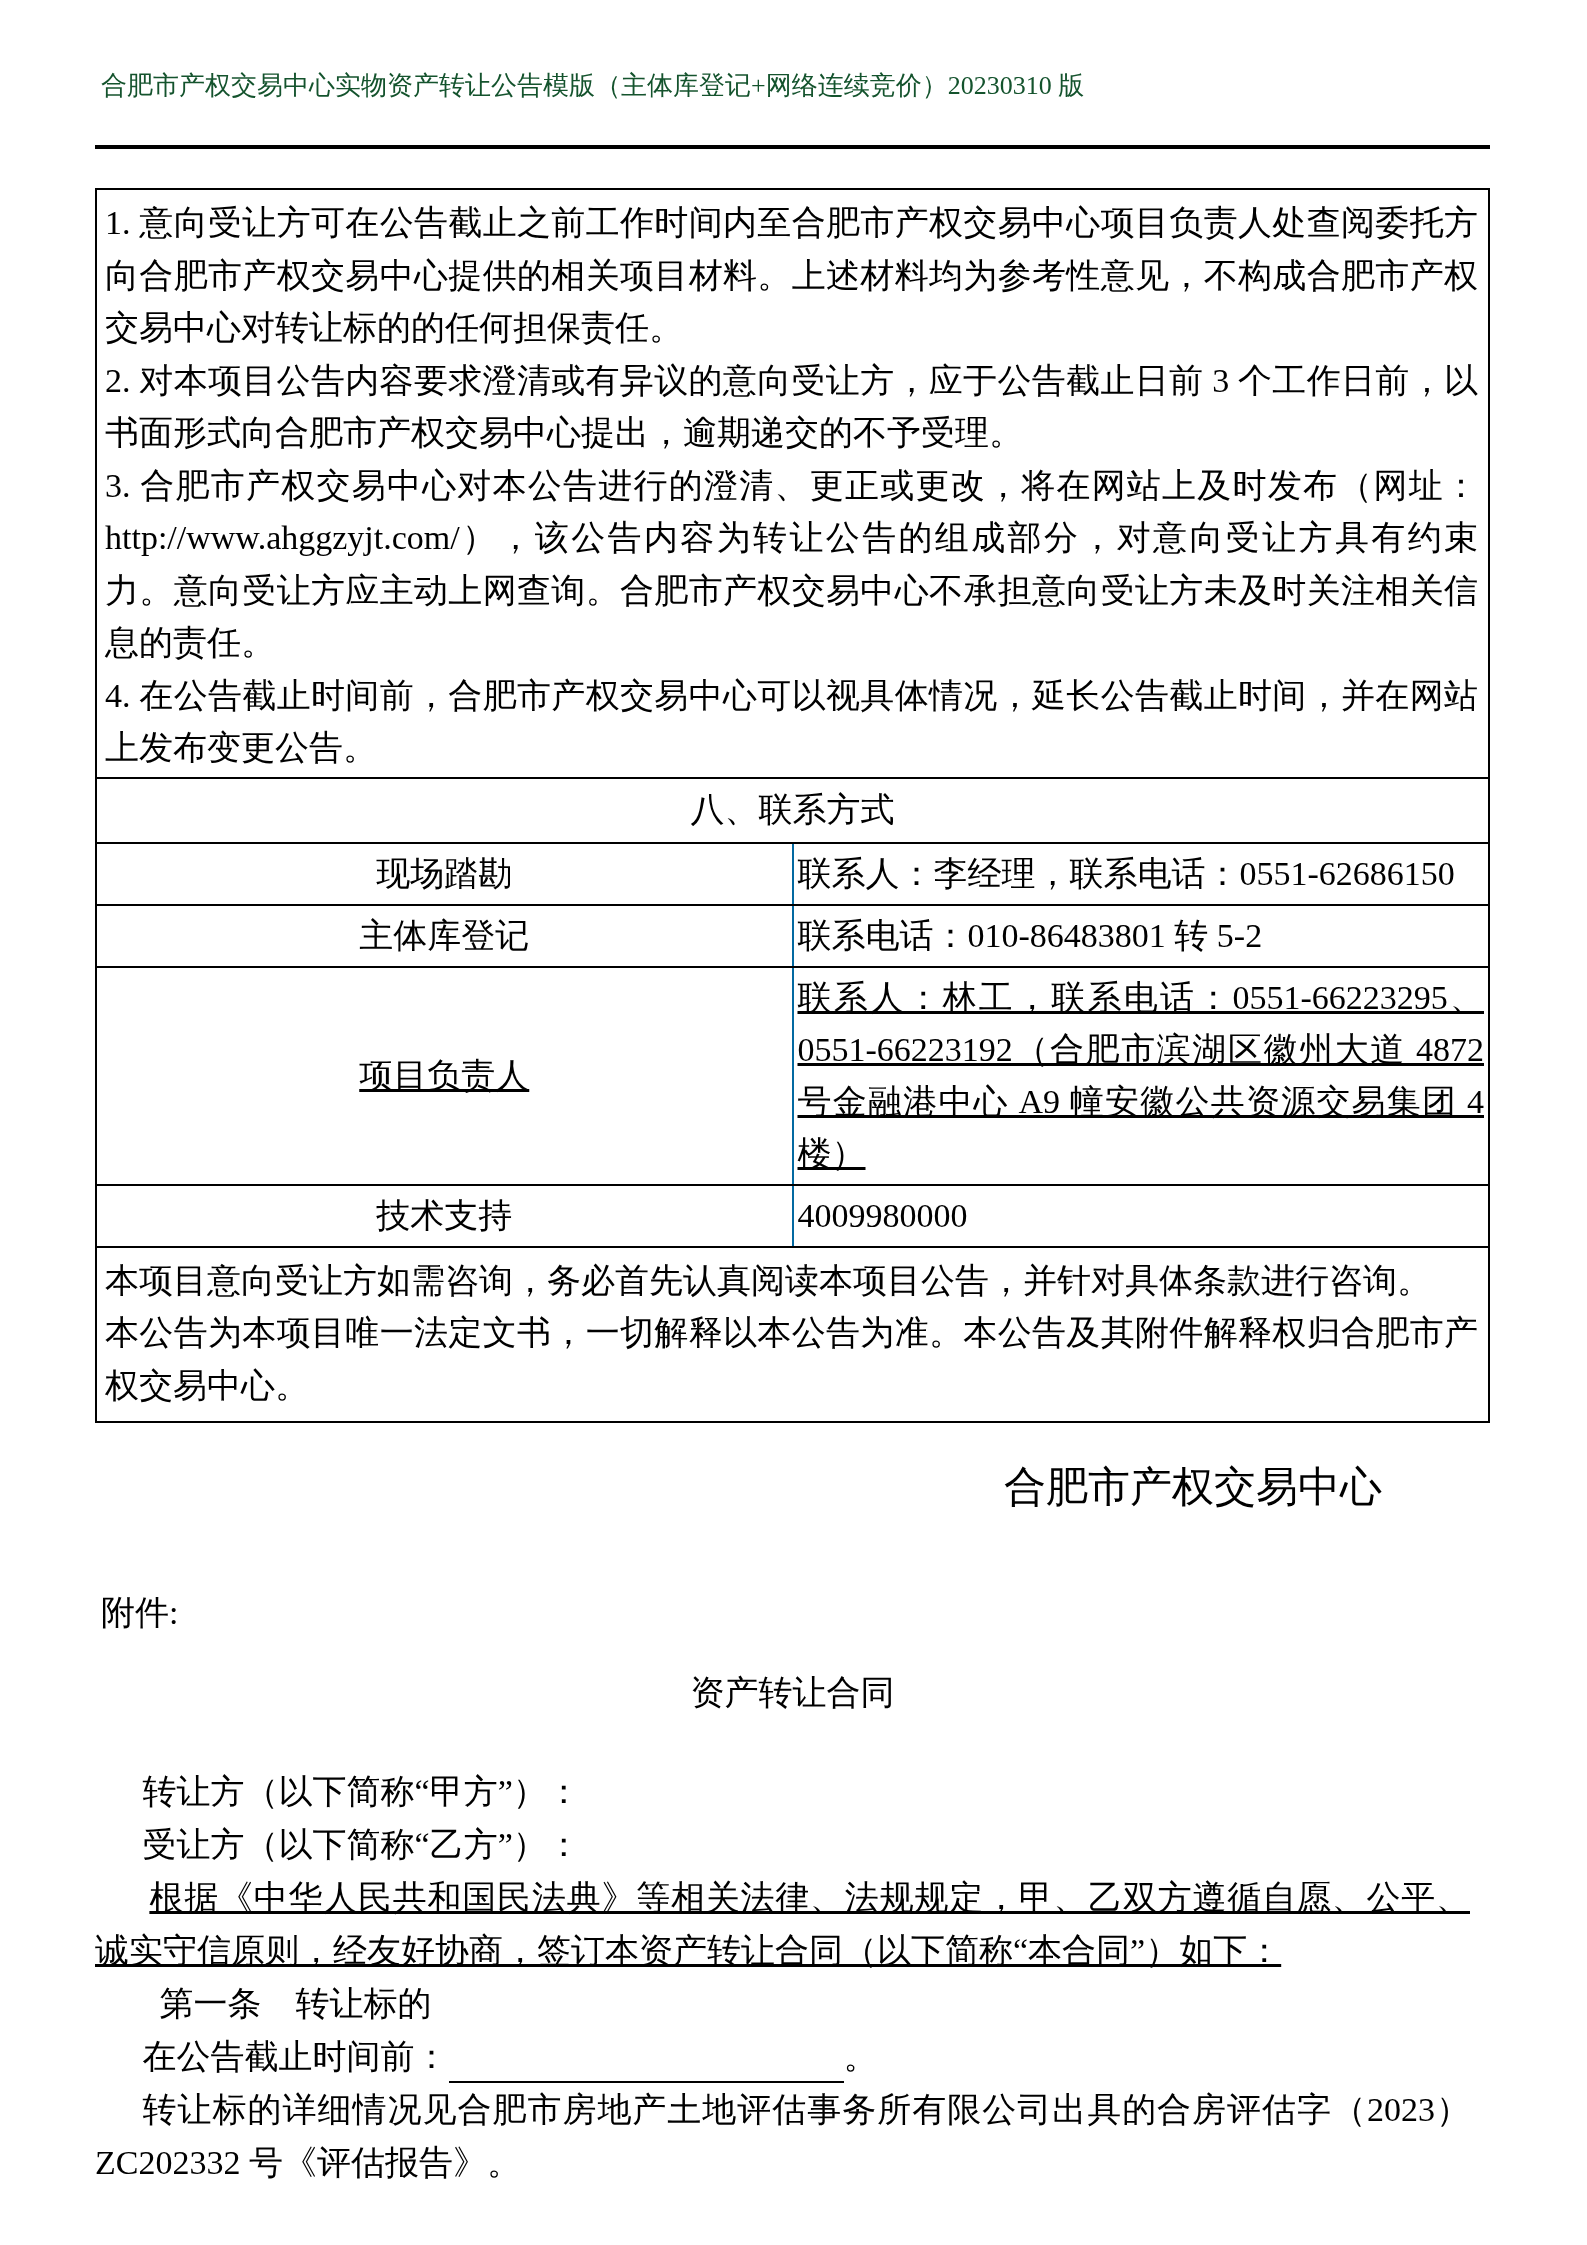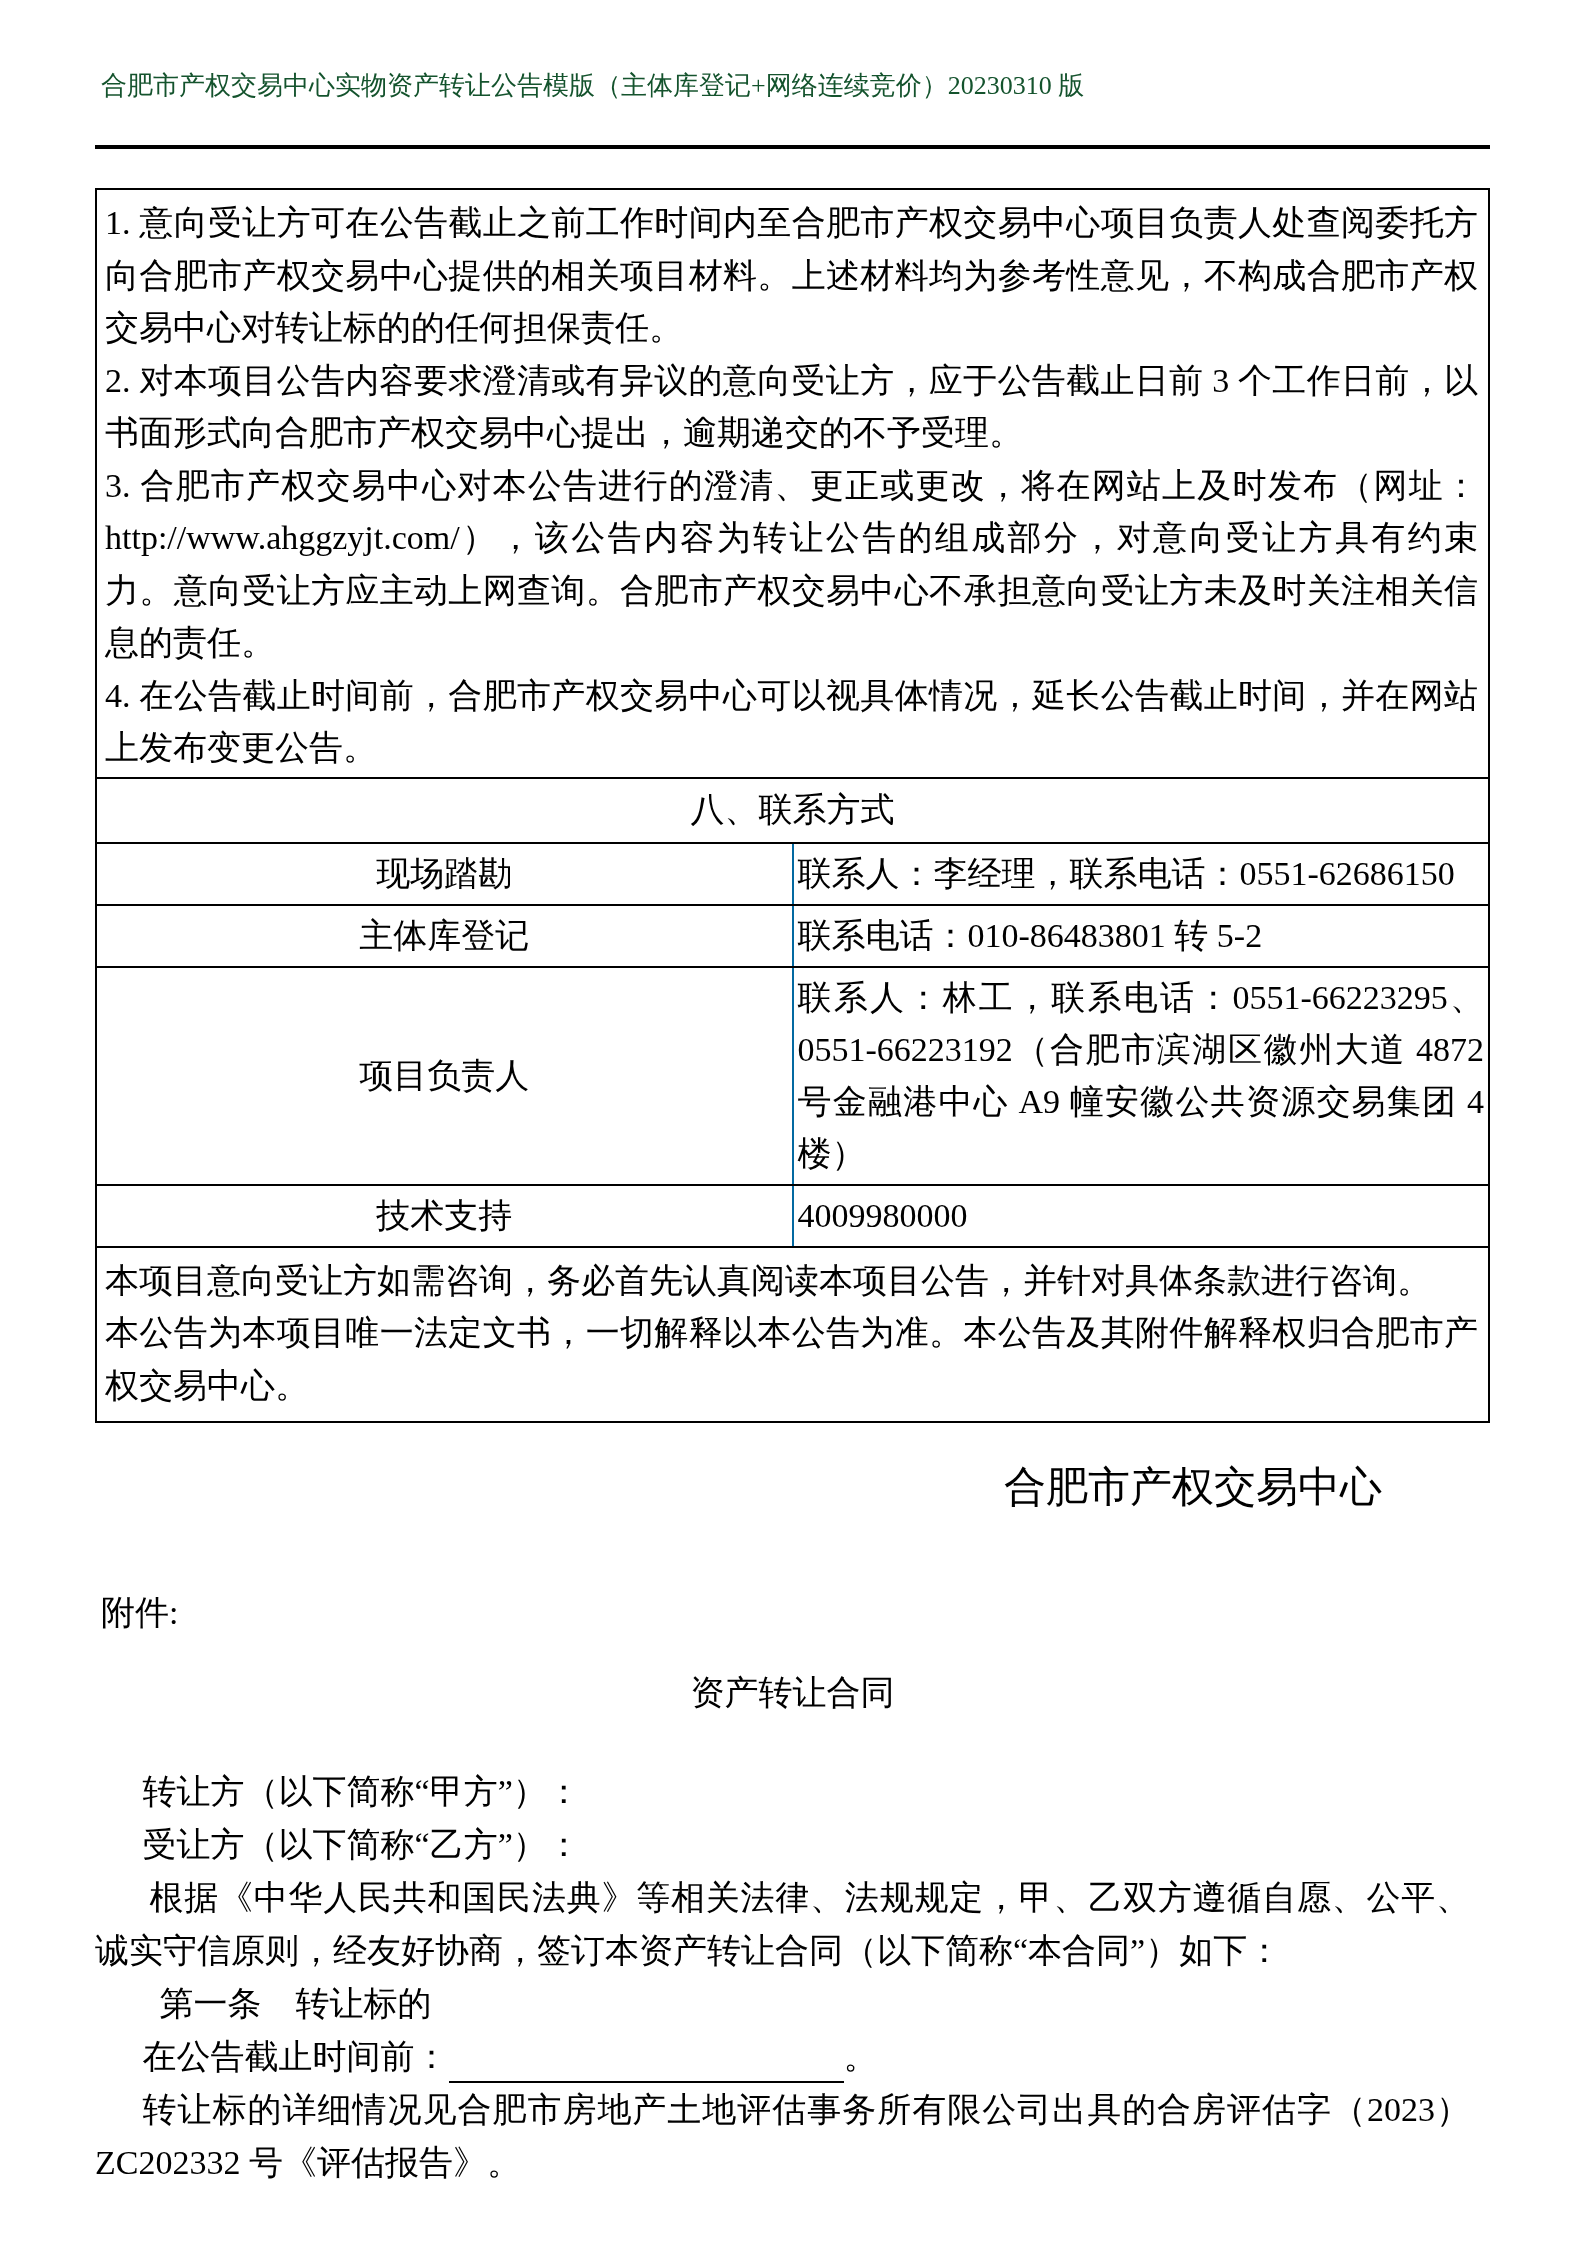--- a/index.html
+++ b/index.html
@@ -39,40 +39,40 @@
   }
   td.label-cell{
     width:235px;border-right:2px solid #0369a1;border-bottom:2px solid #000;
     text-align:center;height:49px;
   }
   td.value-cell{
     border-bottom:2px solid #000;
     padding:0 12px 0 13px;height:49px;
     line-height:52px;text-align:justify;text-justify:inter-ideograph;
   }
-  tr.row-tall td{height:108px;}
+  tr.row-tall td{height:108px;text-decoration:underline;}
 
   .box-footer{padding:7px 10px 9px 8px;border-radius:6px;}
 
   .signature{
     margin:36px 0 0 0;
     text-align:right;padding-right:108px;
     font-size:42px;line-height:56px;
   }
 
   .attachment-label{margin:72px 0 0 0;padding-left:6px;font-size:34px;line-height:52px;}
   .contract-title{margin:28px 0 0 0;text-align:center;font-size:34px;line-height:52px;}
 
   .contract{margin-top:46px;padding-right:20px;}
   .contract p{
     margin:0;font-size:34px;line-height:53px;
     text-align:justify;text-justify:inter-ideograph;
   }
   .indent-a{text-indent:1.4em;}
-  .indent-b{text-indent:1.6em;}
+  .indent-b{text-indent:1.6em;text-decoration:underline;}
   .indent-c{text-indent:1.9em;}
   .blank-line{
     display:inline-block;width:395px;height:36px;
     border-bottom:2px solid #000;vertical-align:bottom;
   }
 </style>
 </head>
 <body>
 
 <div class="content">

